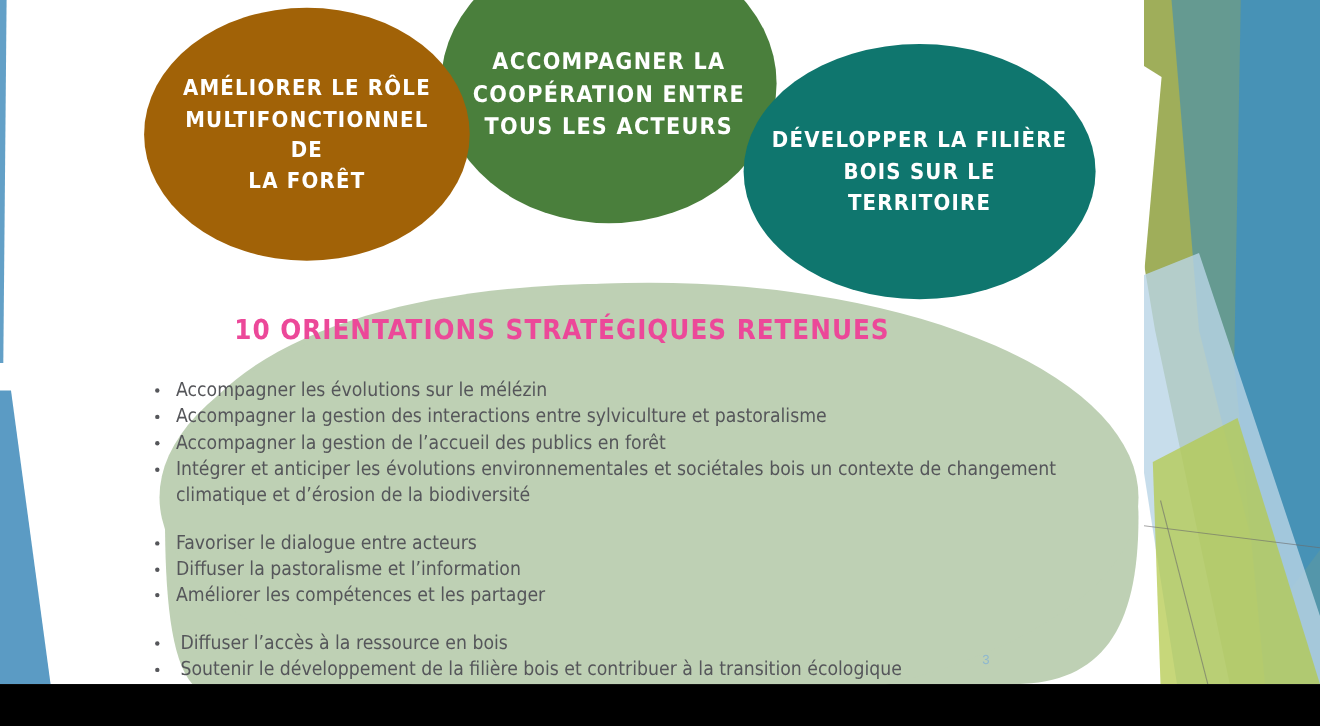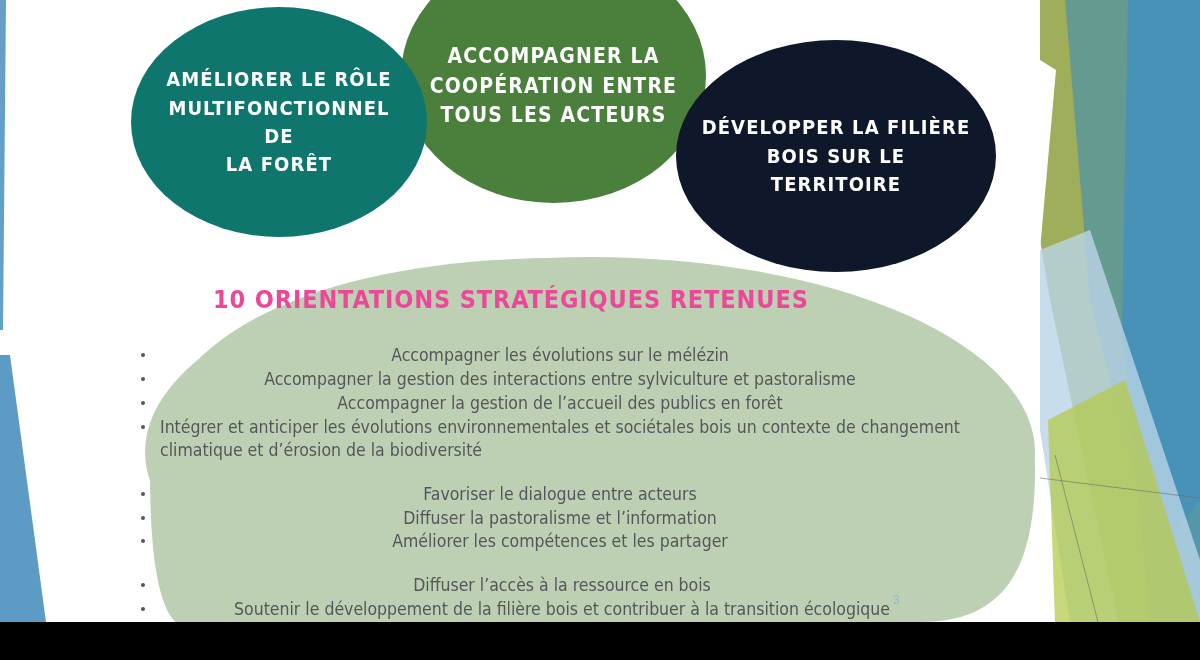--- a/index.html
+++ b/index.html
@@ -58,21 +58,21 @@
     font-family: "DejaVu Sans", sans-serif;
     font-stretch: condensed;
     box-sizing: border-box;
   }
 
   .ellipse-amel {
     left: 131px;
     top: 7px;
     width: 296px;
     height: 230px;
-    background: #0f766e;
+    background: #a16207;
     font-size: 20px;
     padding: 0 22px;
     z-index: 3;
   }
 
   .ellipse-coop {
     left: 401px;
     top: -52px;
     width: 305px;
     height: 255px;
@@ -80,21 +80,21 @@
     font-size: 21px;
     padding: 22px 26px 0 26px;
     z-index: 2;
   }
 
   .ellipse-dev {
     left: 676px;
     top: 40px;
     width: 320px;
     height: 232px;
-    background: #0f172a;
+    background: #0f766e;
     font-size: 20px;
     padding: 0 24px;
     z-index: 4;
   }
 
   .ellipse span { display: block; text-align: center; }
 
   
   .body-content {
     position: absolute;
@@ -138,21 +138,21 @@
     position: relative;
     padding-left: 30px;
     margin: 0 0 1px 0;
     font-family: "DejaVu Sans", sans-serif;
     font-stretch: condensed;
     font-size: 17.5px;
     line-height: 1.31;
     color: #55565a;
     text-align: justify;
   }
-  .bullet-item.nojustify { text-align: center; }
+  .bullet-item.nojustify { text-align: left; }
 
   .bullet-item::before {
     content: "";
     position: absolute;
     left: 11px;
     top: 9px;
     width: 4px;
     height: 4px;
     border-radius: 50%;
     background: #55565a;

